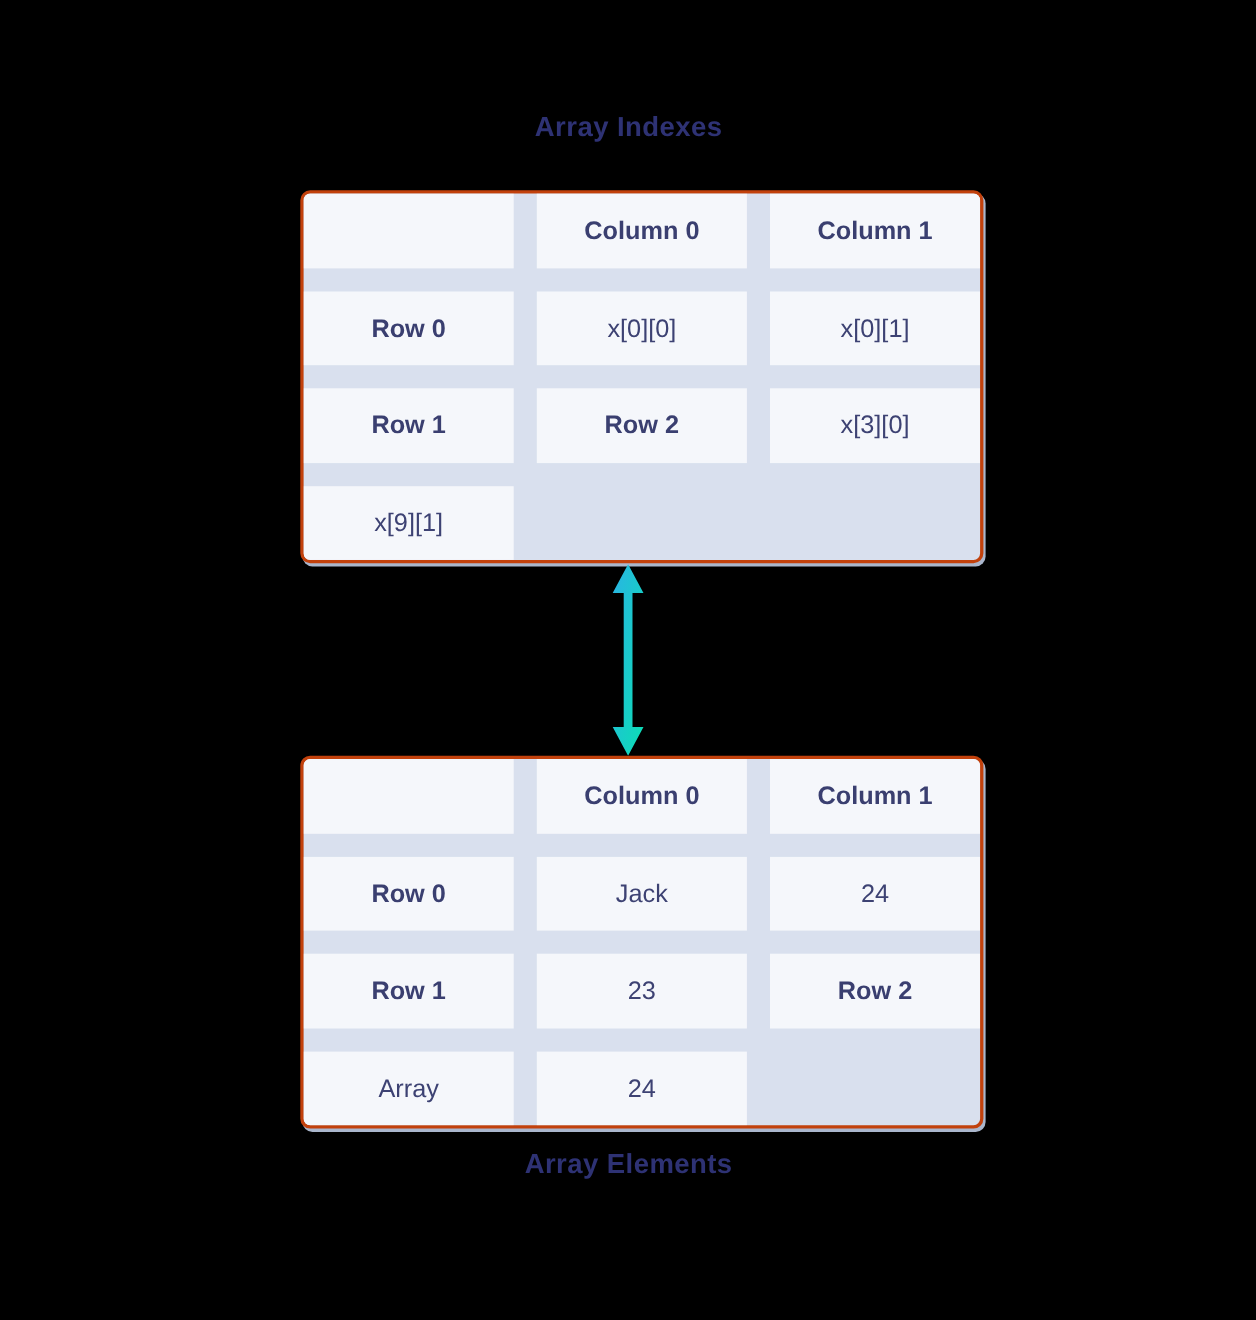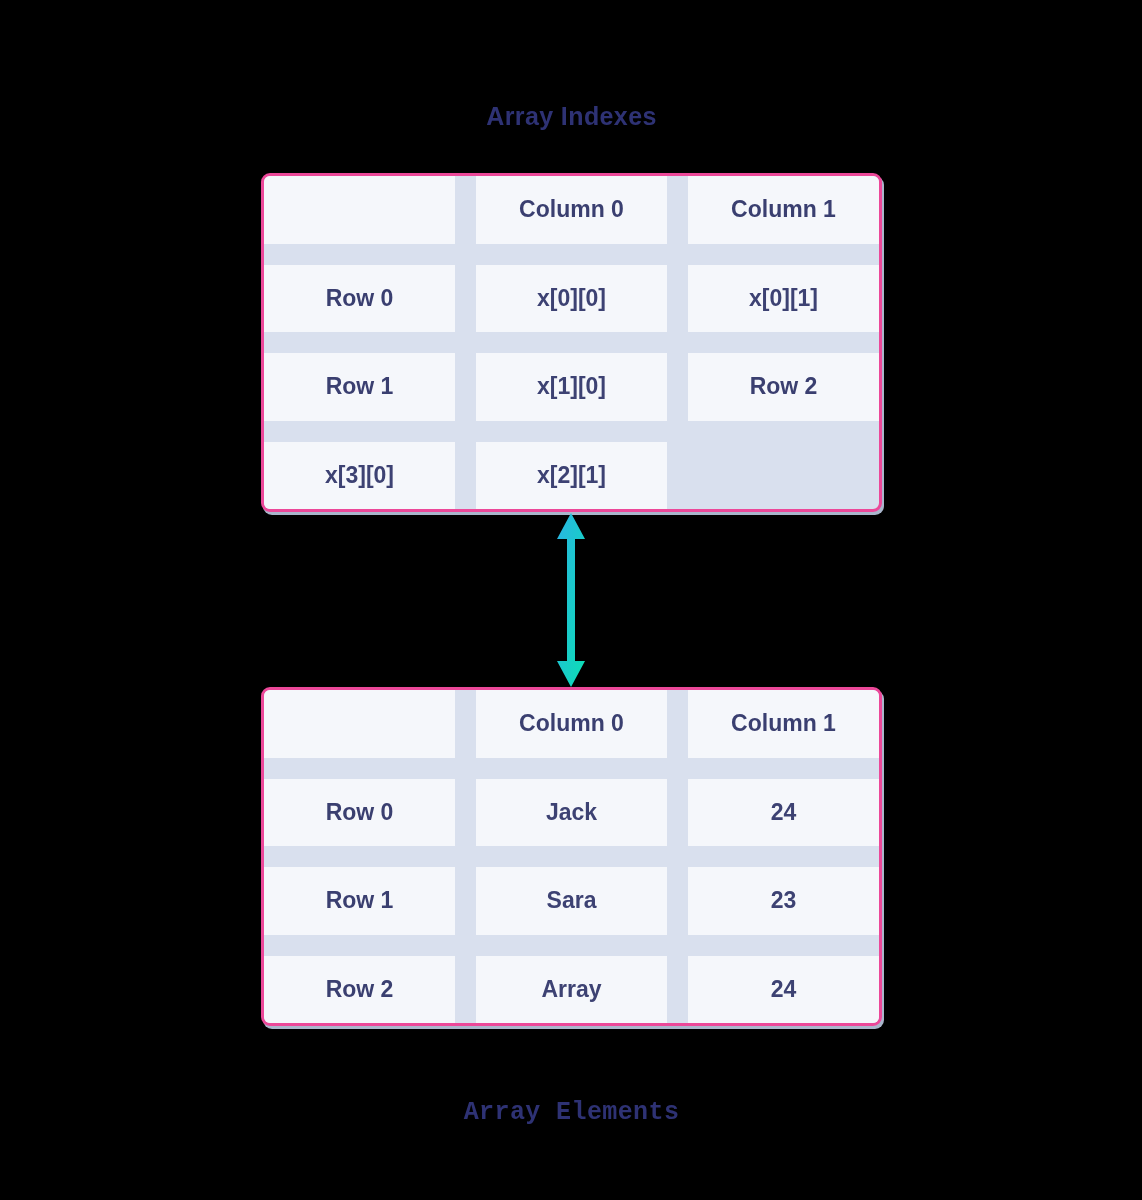--- a/index.html
+++ b/index.html
@@ -16,50 +16,50 @@
     position: absolute;
     left: 261px;
     width: 621px;
     text-align: center;
     font-size: 25px;
     font-weight: bold;
     letter-spacing: 0.4px;
     color: #2e3274;
   }
   #title-top { top: 102px; }
-  #title-bottom { top: 1098px; font-family: Liberation Mono, monospace; }
+  #title-bottom { top: 1044px; }
 
   .array-table {
     position: absolute;
-    left: 261px;
+    left: 273px;
     width: 621px;
     height: 339px;
     display: grid;
     grid-template-columns: 1fr 1fr 1fr;
     grid-template-rows: 1fr 1fr 1fr 1fr;
     gap: 21px;
     background: #d9e0ee;
-    border: 3px solid #ec4899;
+    border: 3px solid #c2410c;
     border-radius: 9px;
     overflow: hidden;
     box-shadow: 2px 3px 0 #aab6cc;
   }
   #table-indexes { top: 173px; }
   #table-elements { top: 687px; }
 
   .cell {
     background: #f5f7fb;
     display: flex;
     align-items: center;
     justify-content: center;
     font-size: 23px;
     color: #3d4273;
   }
   .cell.header, .cell.rowlabel { font-weight: bold; color: #3a3f70; }
-  .cell.value { font-weight: bold; }
+  .cell.value { font-weight: normal; }
 
   .arrow-wrap {
     position: absolute;
     left: 556px;
     top: 513px;
     width: 30px;
     height: 174px;
   }
 </style>
 </head>
@@ -70,24 +70,23 @@
   <div id="title-top" class="diagram-title">Array Indexes</div>
 
   <div id="table-indexes" class="array-table">
     <div class="cell corner"></div>
     <div class="cell header">Column 0</div>
     <div class="cell header">Column 1</div>
     <div class="cell rowlabel">Row 0</div>
     <div class="cell value">x[0][0]</div>
     <div class="cell value">x[0][1]</div>
     <div class="cell rowlabel">Row 1</div>
-    <div class="cell value">x[1][0]</div>
     <div class="cell rowlabel">Row 2</div>
     <div class="cell value">x[3][0]</div>
-    <div class="cell value">x[2][1]</div>
+    <div class="cell value">x[9][1]</div>
   </div>
 
   <div class="arrow-wrap">
     <svg width="30" height="174" viewBox="0 0 30 174" xmlns="http://www.w3.org/2000/svg">
       <defs>
         <linearGradient id="arrowGrad" x1="0" y1="0" x2="1" y2="1">
           <stop offset="0%" stop-color="#2ab4e4"></stop>
           <stop offset="100%" stop-color="#0bdfb4"></stop>
         </linearGradient>
       </defs>
@@ -96,21 +95,20 @@
   </div>
 
   <div id="table-elements" class="array-table">
     <div class="cell corner"></div>
     <div class="cell header">Column 0</div>
     <div class="cell header">Column 1</div>
     <div class="cell rowlabel">Row 0</div>
     <div class="cell value">Jack</div>
     <div class="cell value">24</div>
     <div class="cell rowlabel">Row 1</div>
-    <div class="cell value">Sara</div>
     <div class="cell value">23</div>
     <div class="cell rowlabel">Row 2</div>
     <div class="cell value">Array</div>
     <div class="cell value">24</div>
   </div>
 
   <div id="title-bottom" class="diagram-title">Array Elements</div>
 
 </div>
 

